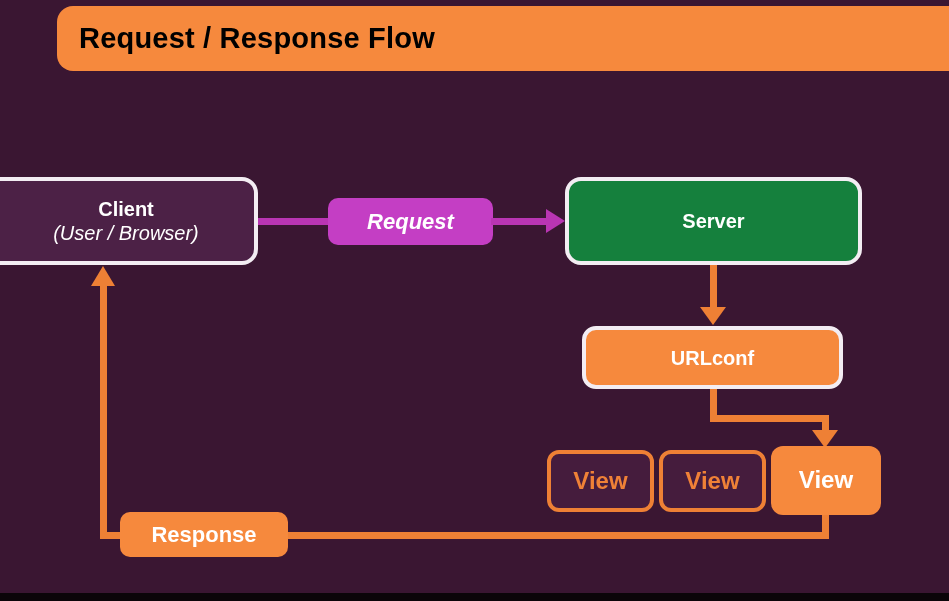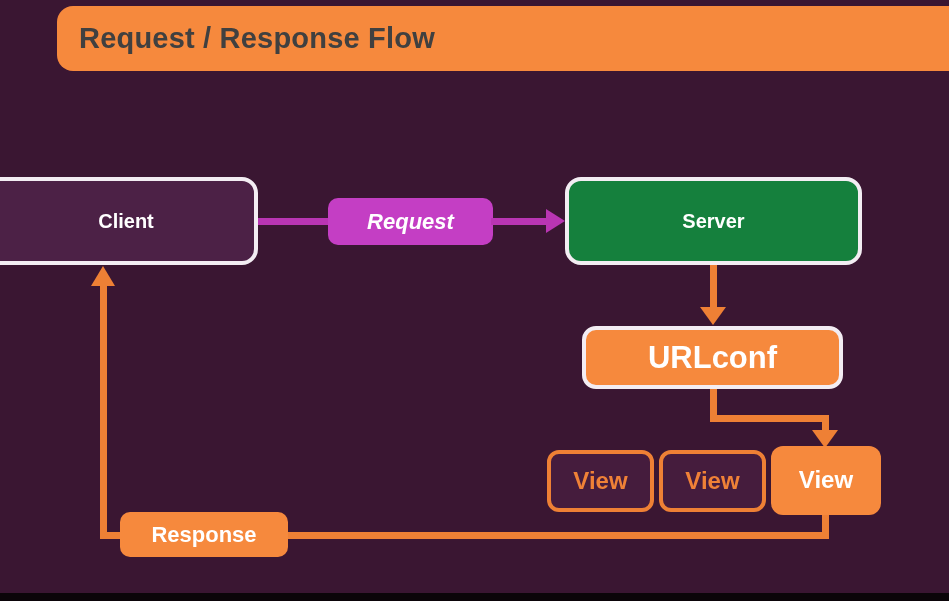--- a/index.html
+++ b/index.html
@@ -16,21 +16,21 @@
   }
   
   .title-bar{
     position:absolute;left:57px;top:6px;right:0;height:65px;
     background:#f6893d;
     border-radius:16px 0 0 16px;
     display:flex;align-items:center;
     padding-left:22px;box-sizing:border-box;
   }
   .title-bar .title-text{
-    color:#404040;font-size:29px;font-weight:bold;letter-spacing:.2px;
+    color:#000000;font-size:29px;font-weight:bold;letter-spacing:.2px;
   }
   
   .node{
     position:absolute;box-sizing:border-box;
     display:flex;flex-direction:column;align-items:center;justify-content:center;
     text-align:center;color:#fff;
   }
   .node .node-title{font-size:20px;font-weight:bold;line-height:1.2;}
   .node .node-sub{font-size:20px;font-style:italic;line-height:1.25;}
   .client-node{
@@ -39,21 +39,21 @@
     padding-left:40px;
   }
   .server-node{
     left:565px;top:177px;width:297px;height:88px;
     background:#15803d;border:4px solid #f3edf3;border-radius:16px;
   }
   .urlconf-node{
     left:582px;top:326px;width:261px;height:63px;
     background:#f6893d;border:4px solid #f3edf3;border-radius:14px;
   }
-  .urlconf-node .node-title{font-size:31px;}
+  .urlconf-node .node-title{font-size:20px;}
   .view-node{
     width:107px;height:62px;border-radius:12px;
     background:#451c3d;border:4px solid #ee8035;
   }
   .view-node .node-title{font-size:24px;color:#ef8137;}
   .view-1{left:547px;top:450px;}
   .view-2{left:659px;top:450px;}
   .view-active{
     left:771px;top:446px;width:110px;height:69px;
     background:#f6893d;border:none;border-radius:12px;
@@ -111,20 +111,21 @@
 
   <div class="line m-line req-line-a"></div>
   <div class="edge-label request-label">
     <span>Request</span>
   </div>
   <div class="line m-line req-line-b"></div>
   <div class="arrow-right"></div>
 
   <div class="node client-node">
     <div class="node-title">Client</div>
+    <div class="node-sub">(User / Browser)</div>
   </div>
 
   <div class="node server-node">
     <div class="node-title">Server</div>
   </div>
 
   <div class="line o-line srv-url-line"></div>
   <div class="arrow-down srv-url-arrow"></div>
 
   <div class="node urlconf-node">

